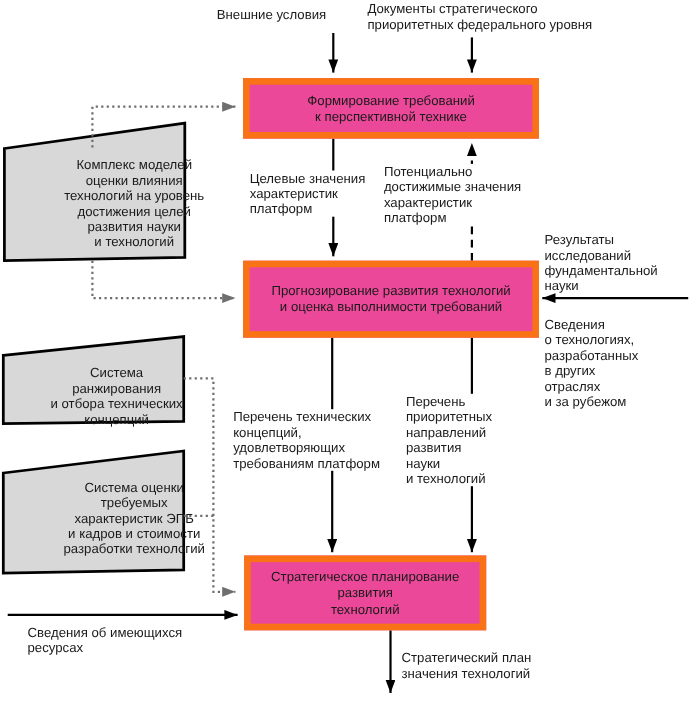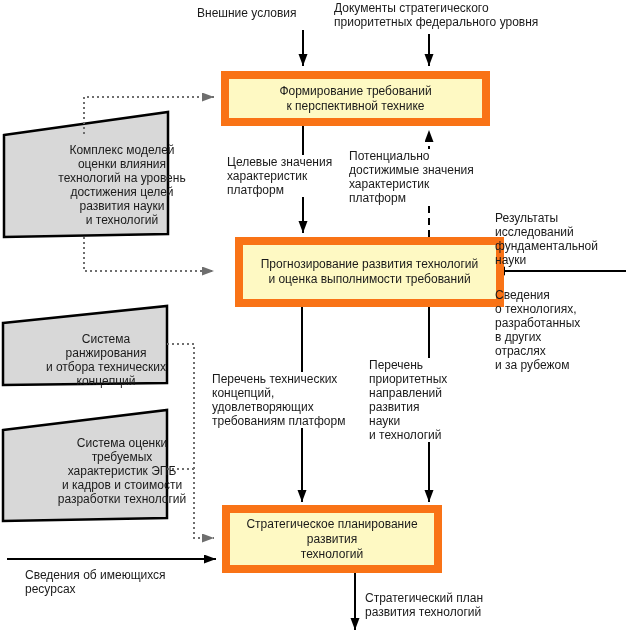--- a/index.html
+++ b/index.html
@@ -24,22 +24,22 @@
     font-size: 12px;
     line-height: 14px;
     text-align: left;
     white-space: pre-line;
   }
   .lbl.bg { background: #ffffff; }
   .node {
     position: absolute;
     z-index: 2;
     box-sizing: border-box;
-    background: #fef9c3;
-    border: 8px solid #f97316;
+    background: #ec4899;
+    border: 6px solid #f97316;
     display: flex;
     align-items: center;
     justify-content: center;
   }
   .node .txt {
     font-size: 12px;
     line-height: 15px;
     text-align: center;
     white-space: pre-line;
   }
@@ -86,21 +86,21 @@
     <polyline points="84,237 84,271 214,271" fill="none" stroke="#6e6e6e" stroke-width="2" stroke-dasharray="2 3" marker-end="url(#arrG)"></polyline>
     <polyline points="167,344 194,344 194,538 214,538" fill="none" stroke="#6e6e6e" stroke-width="2" stroke-dasharray="2 3" marker-end="url(#arrG)"></polyline>
     <line x1="167" y1="469" x2="195" y2="469" stroke="#6e6e6e" stroke-width="2" stroke-dasharray="2 3"></line>
   </svg>
 
   <div class="node" style="left:221px; top:71px; width:269px; height:55px;">
     <div class="txt">Формирование требований
 к перспективной технике</div>
   </div>
 
-  <div class="node" style="left:221px; top:237px; width:269px; height:70px;margin-left:14px;">
+  <div class="node" style="left:221px; top:237px; width:269px; height:70px;">
     <div class="txt">Прогнозирование развития технологий
 и оценка выполнимости требований</div>
   </div>
 
   <div class="node" style="left:222px; top:505px; width:220px; height:68px;">
     <div class="txt">Стратегическое планирование развития
 технологий</div>
   </div>
 
   <div class="graytxt" style="left:5px; top:143px; width:162px;">Комплекс моделей
@@ -144,15 +144,15 @@
 требованиям платформ</div>
   <div class="lbl bg" style="left:369px; top:358px; width:120px;">Перечень
 приоритетных
 направлений
 развития
 науки
 и технологий</div>
   <div class="lbl" style="left:25px; top:568px; width:180px;">Сведения об имеющихся
 ресурсах</div>
   <div class="lbl" style="left:365px; top:591px; width:140px;">Стратегический план
-развития технологий</div>
+значения технологий</div>
 
 </div>
 
 </body></html>

